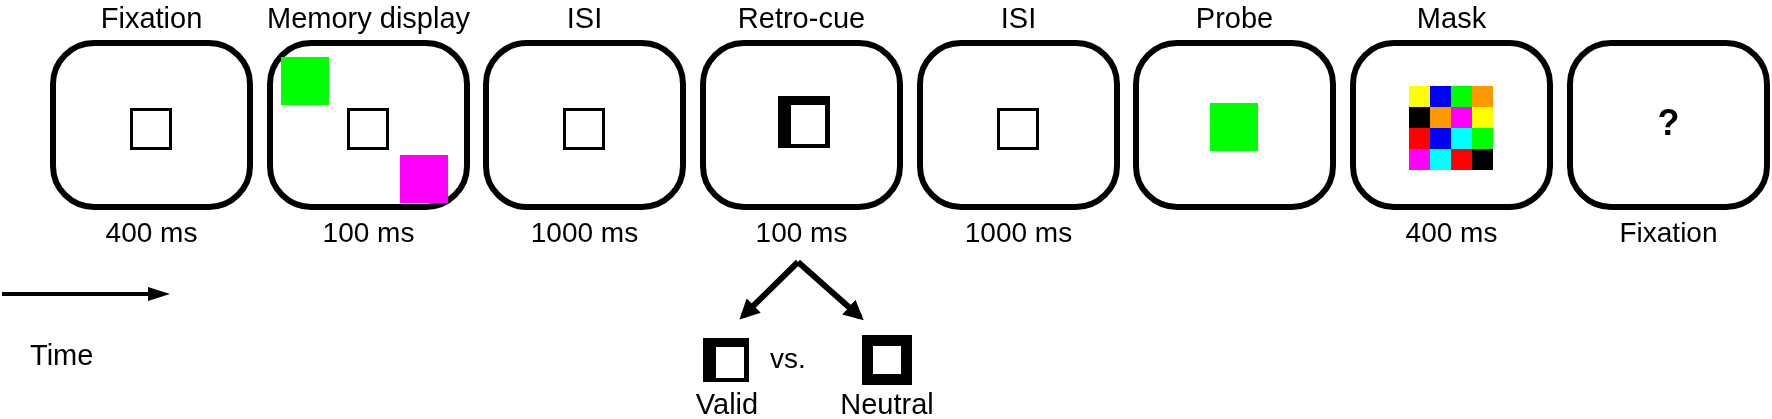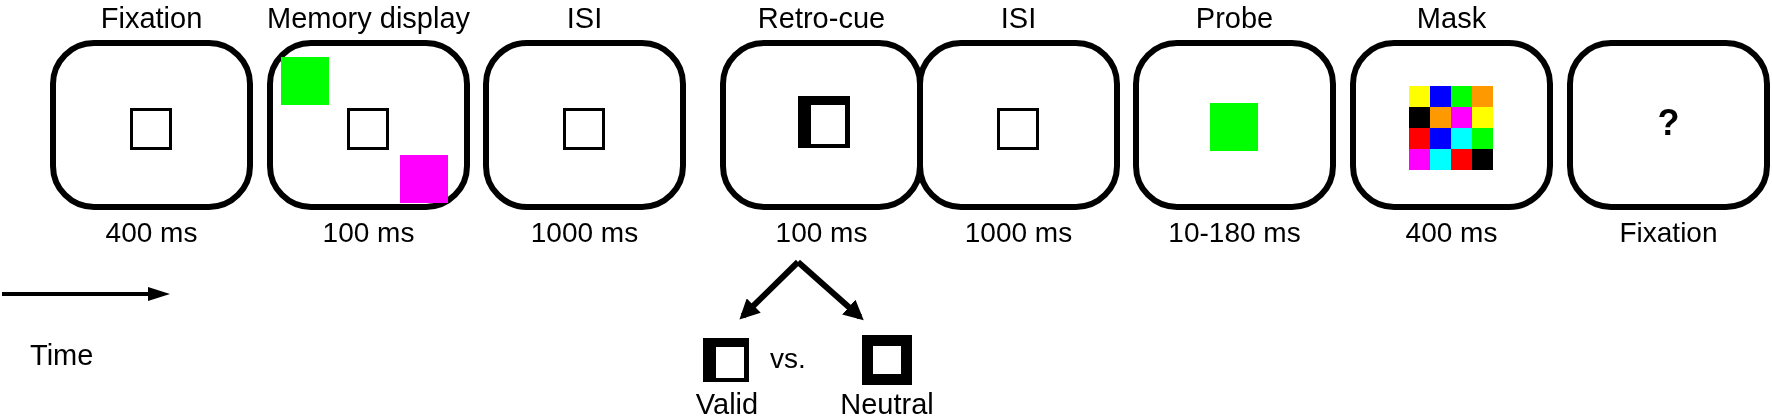--- a/index.html
+++ b/index.html
@@ -79,42 +79,41 @@
   </div>
 
   <div class="stage" style="left:483px">
     <div class="stage-label">ISI</div>
     <div class="panel">
       <div class="fix-square"></div>
     </div>
     <div class="duration">1000 ms</div>
   </div>
 
-  <div class="stage" style="left:720px">
+  <div class="stage" style="left:700px">
     <div class="stage-label">Retro-cue</div>
     <div class="panel">
       <div class="cue-square"></div>
     </div>
     <div class="duration">100 ms</div>
   </div>
 
   <div class="stage" style="left:917px">
     <div class="stage-label">ISI</div>
     <div class="panel">
       <div class="fix-square"></div>
     </div>
     <div class="duration">1000 ms</div>
   </div>
 
   <div class="stage" style="left:1133px">
     <div class="stage-label">Probe</div>
     <div class="panel">
       <div class="probe-square" style="background: rgb(0, 255, 0);"></div>
     </div>
-    <div class="duration">10-180 ms</div>
   </div>
 
   <div class="stage" style="left:1350px">
     <div class="stage-label">Mask</div>
     <div class="panel">
       <div class="mask-grid">
         <div class="mask-cell" style="background: rgb(255, 255, 0);"></div>
         <div class="mask-cell" style="background: rgb(0, 0, 255);"></div>
         <div class="mask-cell" style="background: rgb(0, 255, 0);"></div>
         <div class="mask-cell" style="background: rgb(255, 153, 0);"></div>

